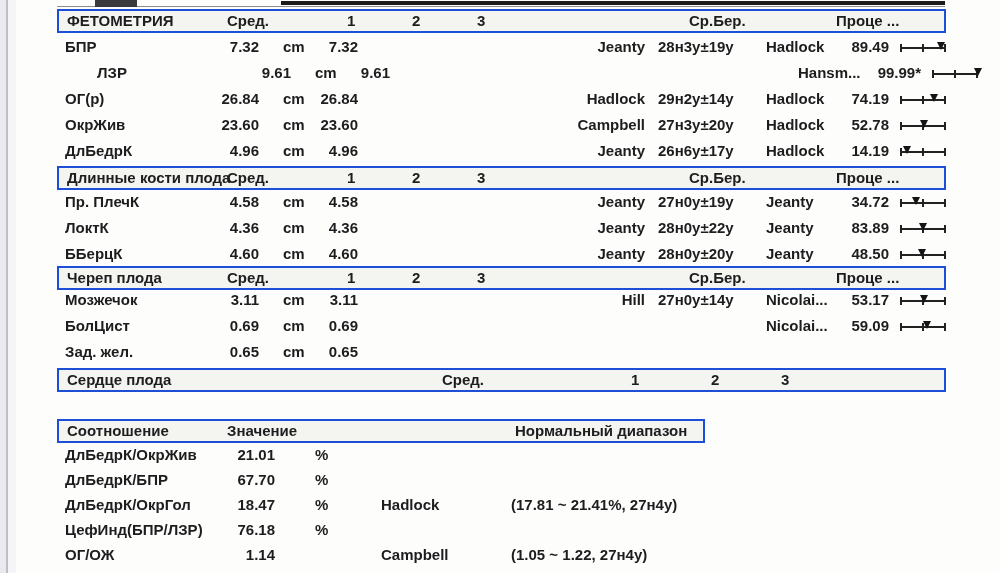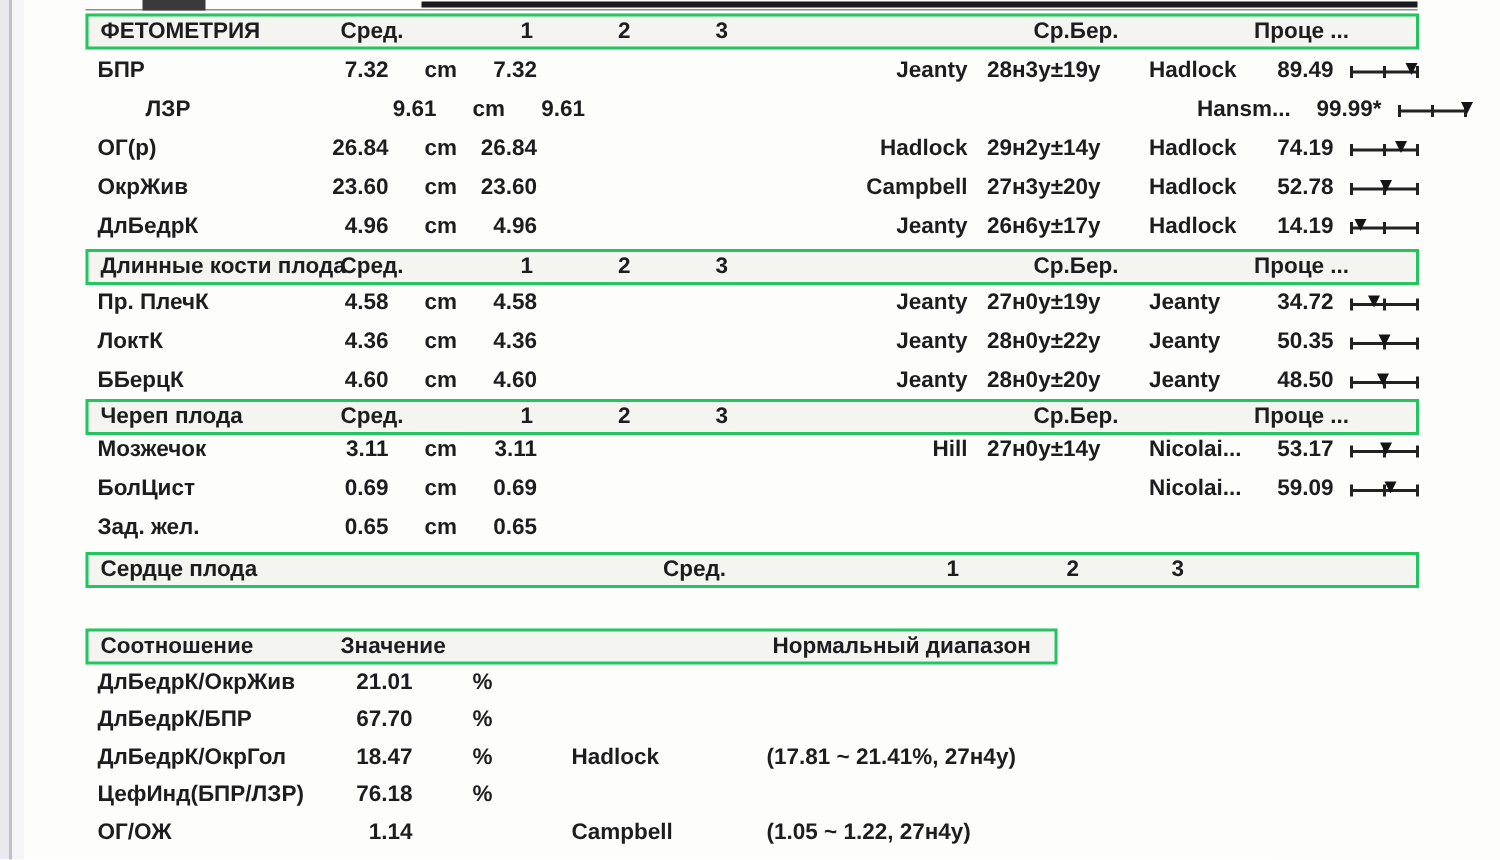--- a/index.html
+++ b/index.html
@@ -7,21 +7,21 @@
   .page{position:relative;width:1000px;height:573px;background:#fdfdfc;overflow:hidden;
         color:#1d1d1f;font-size:15px;font-weight:700;}
   
   .scan-strip{position:absolute;left:0;top:0;width:6px;height:573px;background:#eaeaee;border-right:2px solid #bfbfca;}
   .scan-strip2{position:absolute;left:8px;top:0;width:8px;height:573px;background:#f5f5f7;}
   .top-line-thin{position:absolute;left:57px;top:6px;width:888px;height:1px;background:#8d8d90;}
   .top-line-thick{position:absolute;left:281px;top:1px;width:664px;height:4px;background:#1b1b1d;}
   .top-blob{position:absolute;left:95px;top:0px;width:42px;height:7px;background:#3a3a3c;}
   
   .sec{position:absolute;left:57px;width:891px;}
-  .hdr{position:absolute;left:0;top:0;height:24px;border:2px solid #22c55e;background:#f4f4f0;box-sizing:border-box;}
+  .hdr{position:absolute;left:0;top:0;height:24px;border:2px solid #1d4ed8;background:#f4f4f0;box-sizing:border-box;}
   .hdr .c{line-height:20px;height:20px;}
   .row{position:absolute;left:0;width:100%;height:26px;}
   .c{position:absolute;white-space:nowrap;line-height:24px;height:24px;}
   .r{text-align:right;}
   
   .w-full{width:889px;}
   .c-name{left:8px;}
   .c-avg{left:100px;width:102px;}
   .c-unit{left:226px;}
   .c-m1{left:200px;width:101px;}
@@ -190,21 +190,21 @@
         </span>
     </div>
     <div class="row" style="top:50px;">
       <span class="c c-name">ЛоктК</span>
       <span class="c c-avg r">4.36</span>
       <span class="c c-unit">cm</span>
       <span class="c c-m1 r">4.36</span>
       <span class="c c-auth r">Jeanty</span>
       <span class="c c-gest">28н0у±22у</span>
       <span class="c c-pauth">Jeanty</span>
-      <span class="c c-pct r">50.35</span>
+      <span class="c c-pct r">83.89</span>
       <span class="scale">
           <i class="tick t0"></i>
           <i class="tick t50"></i>
           <i class="tick t100"></i>
           <i class="marker" style="left: 50.35%;"></i>
         </span>
     </div>
     <div class="row" style="top:76px;">
       <span class="c c-name">ББерцК</span>
       <span class="c c-avg r">4.60</span>

